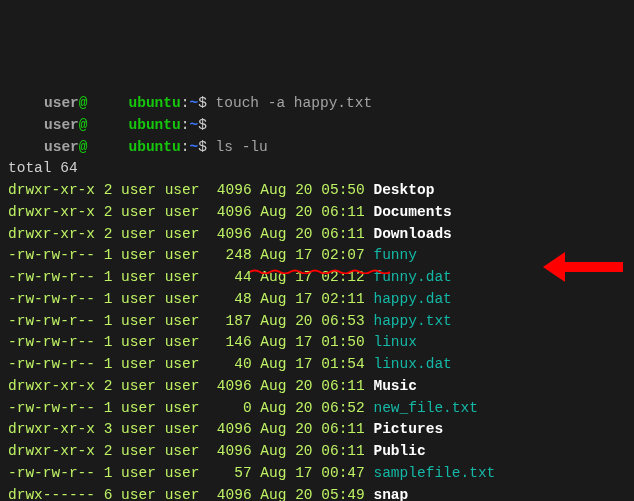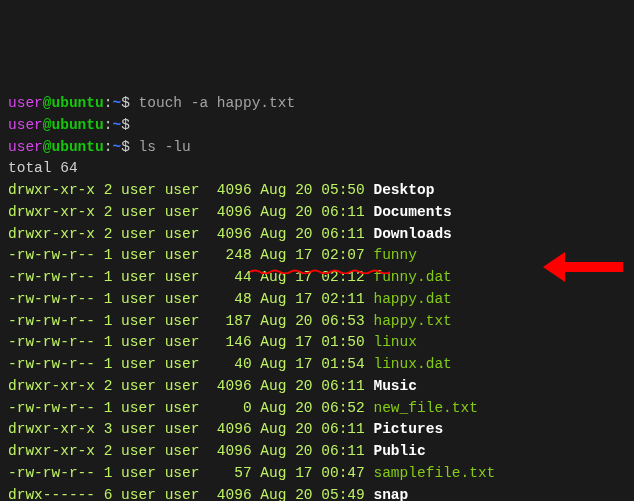--- a/index.html
+++ b/index.html
@@ -16,29 +16,29 @@
       padding: 6px 8px;
       white-space: pre;
       width: 634px;
       height: 501px;
       overflow: hidden;
       position: relative;
     }
     .line {
       display: block;
     }
-    .prompt-user { color: #d946ef; font-weight: normal; }
-    .prompt-host { color: #16c60c; font-weight: bold; }
+    .prompt-user { color: #a3a3a3; font-weight: bold; margin-left: 36px; }
+    .prompt-host { color: #16c60c; font-weight: bold; padding-left: 41px; }
     .prompt-at { color: #16c60c; font-weight: bold; }
     .prompt-colon { color: #d0d0d0; }
     .prompt-path { color: #3b78ff; font-weight: bold; }
     .prompt-dollar { color: #d0d0d0; }
     .cmd { color: #a3a3a3; }
     .dir { color: #ffffff; font-weight: bold; }
-    .file { color: #84cc16; }
+    .file { color: #14b8a6; }
     .perm { color: #bef264; }
     .wave {
       position: absolute;
       left: 250px;
       top: 269px;
       width: 140px;
       height: 5px;
     }
     .arrow {
       position: absolute;

